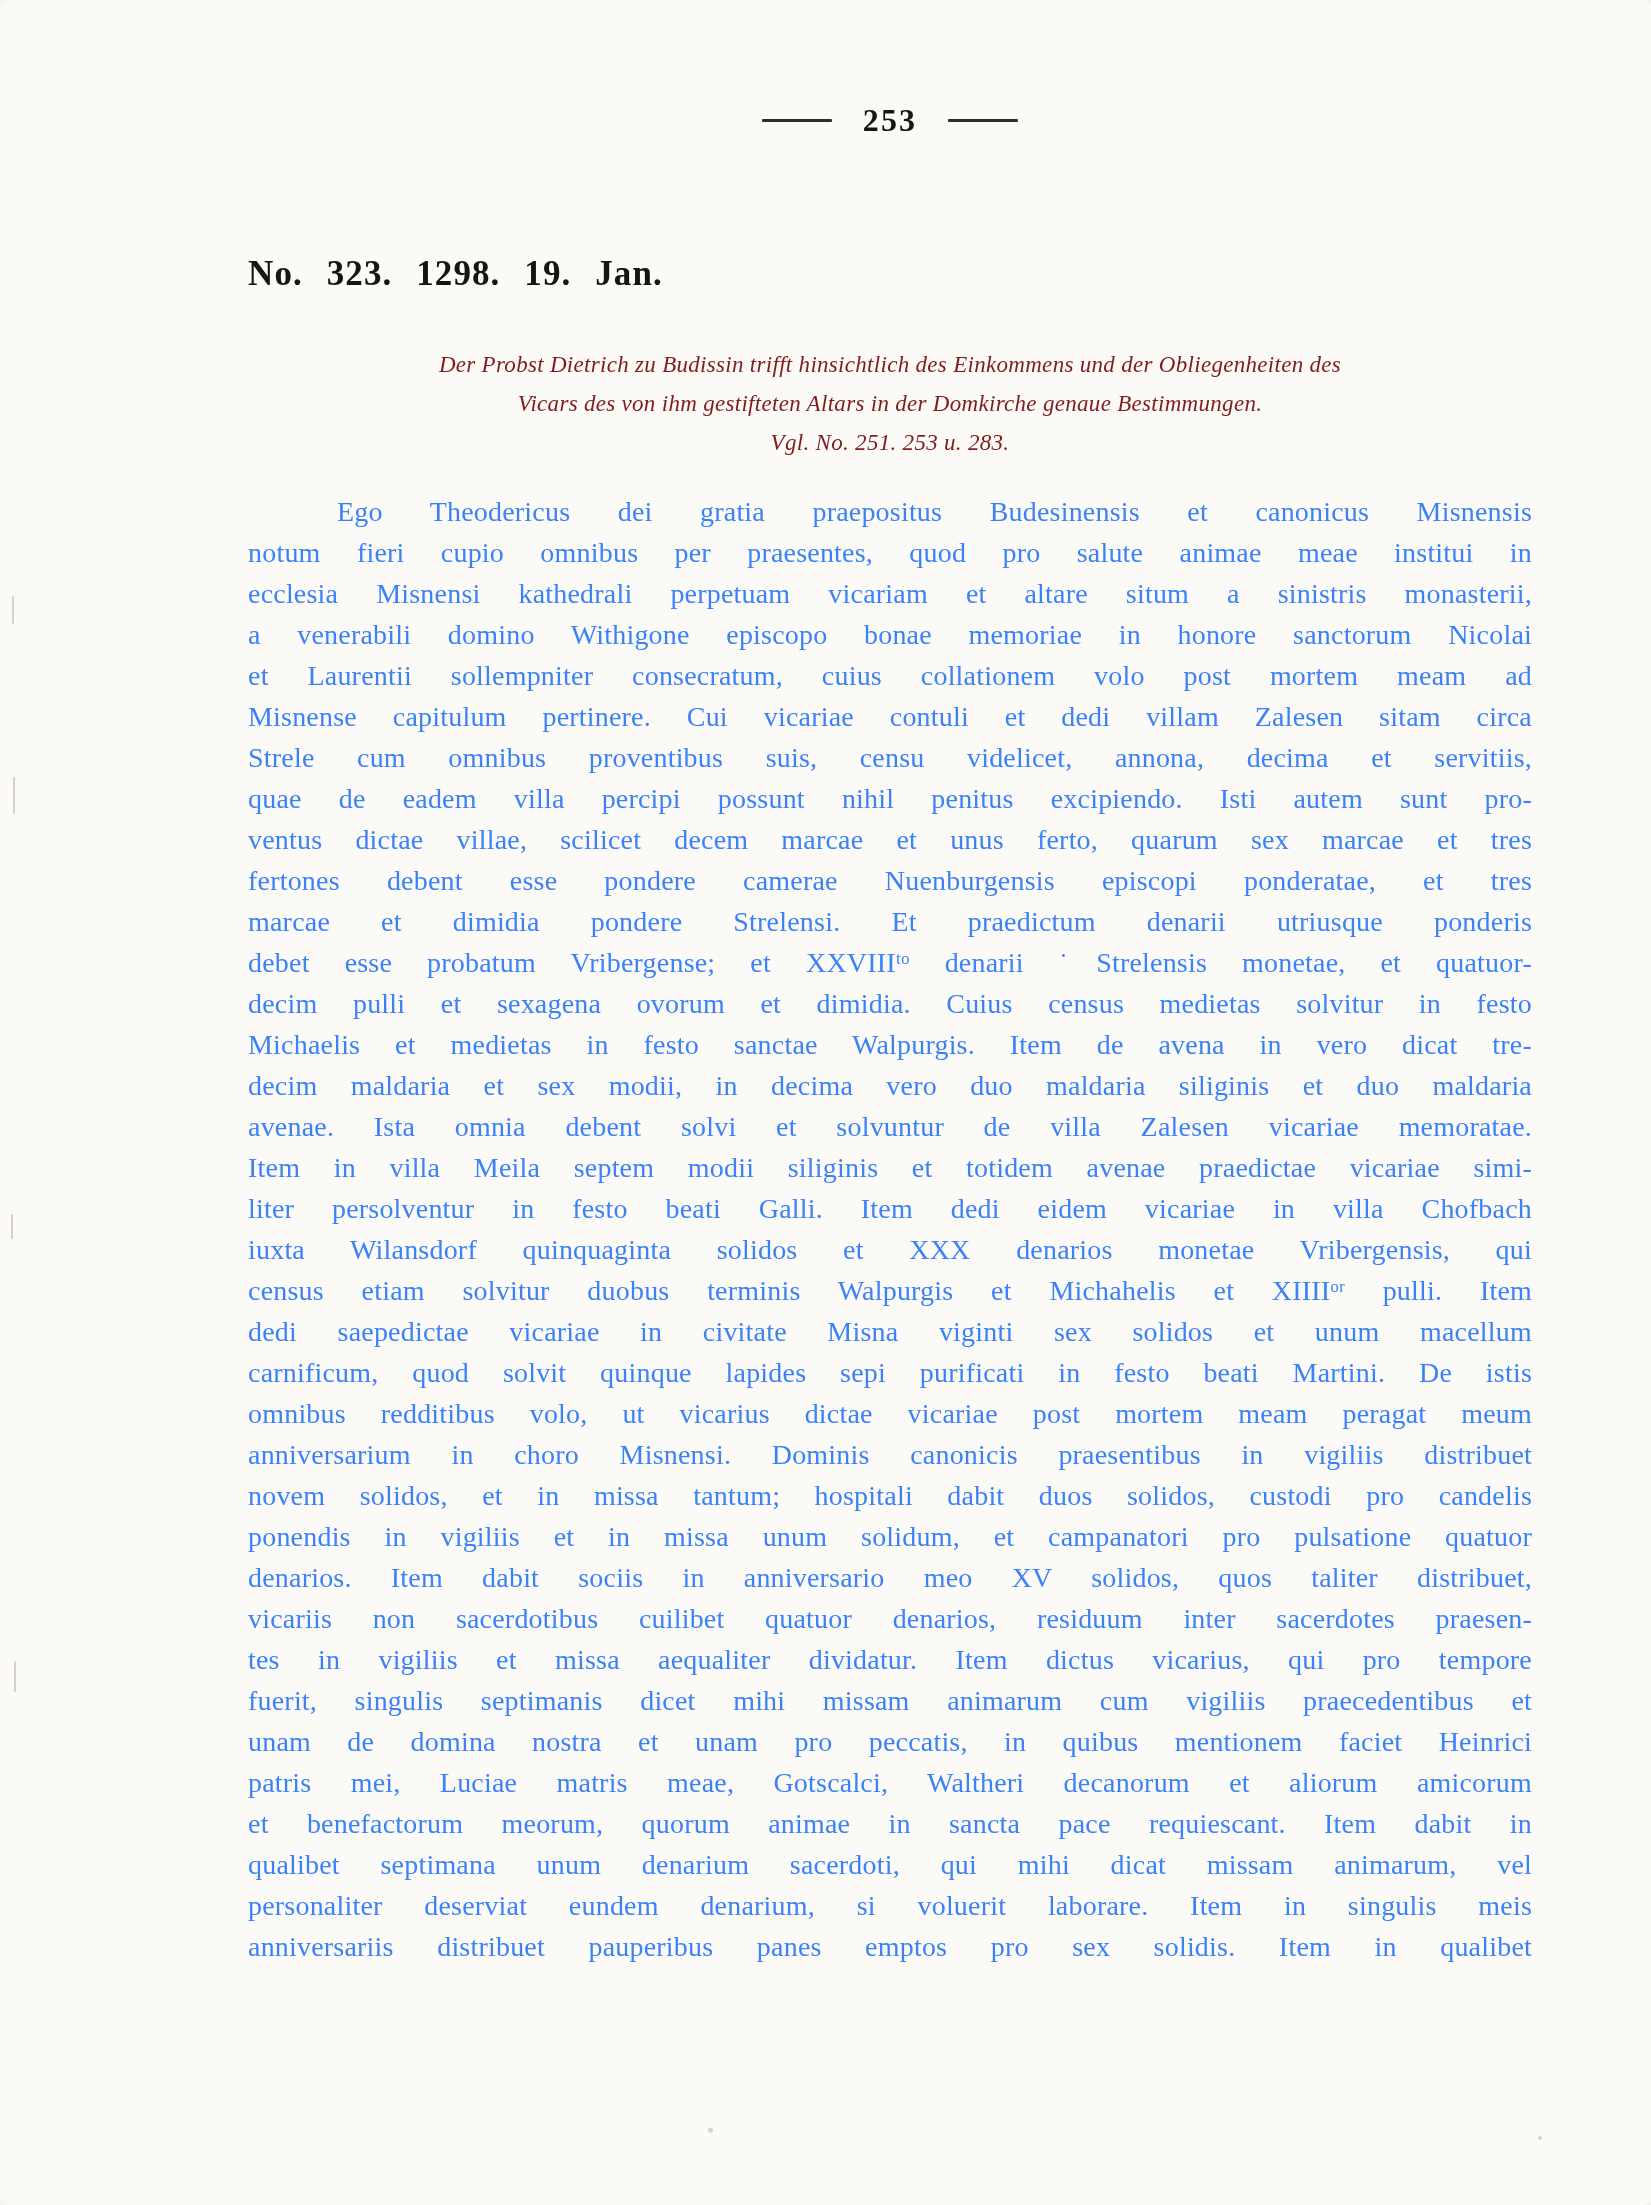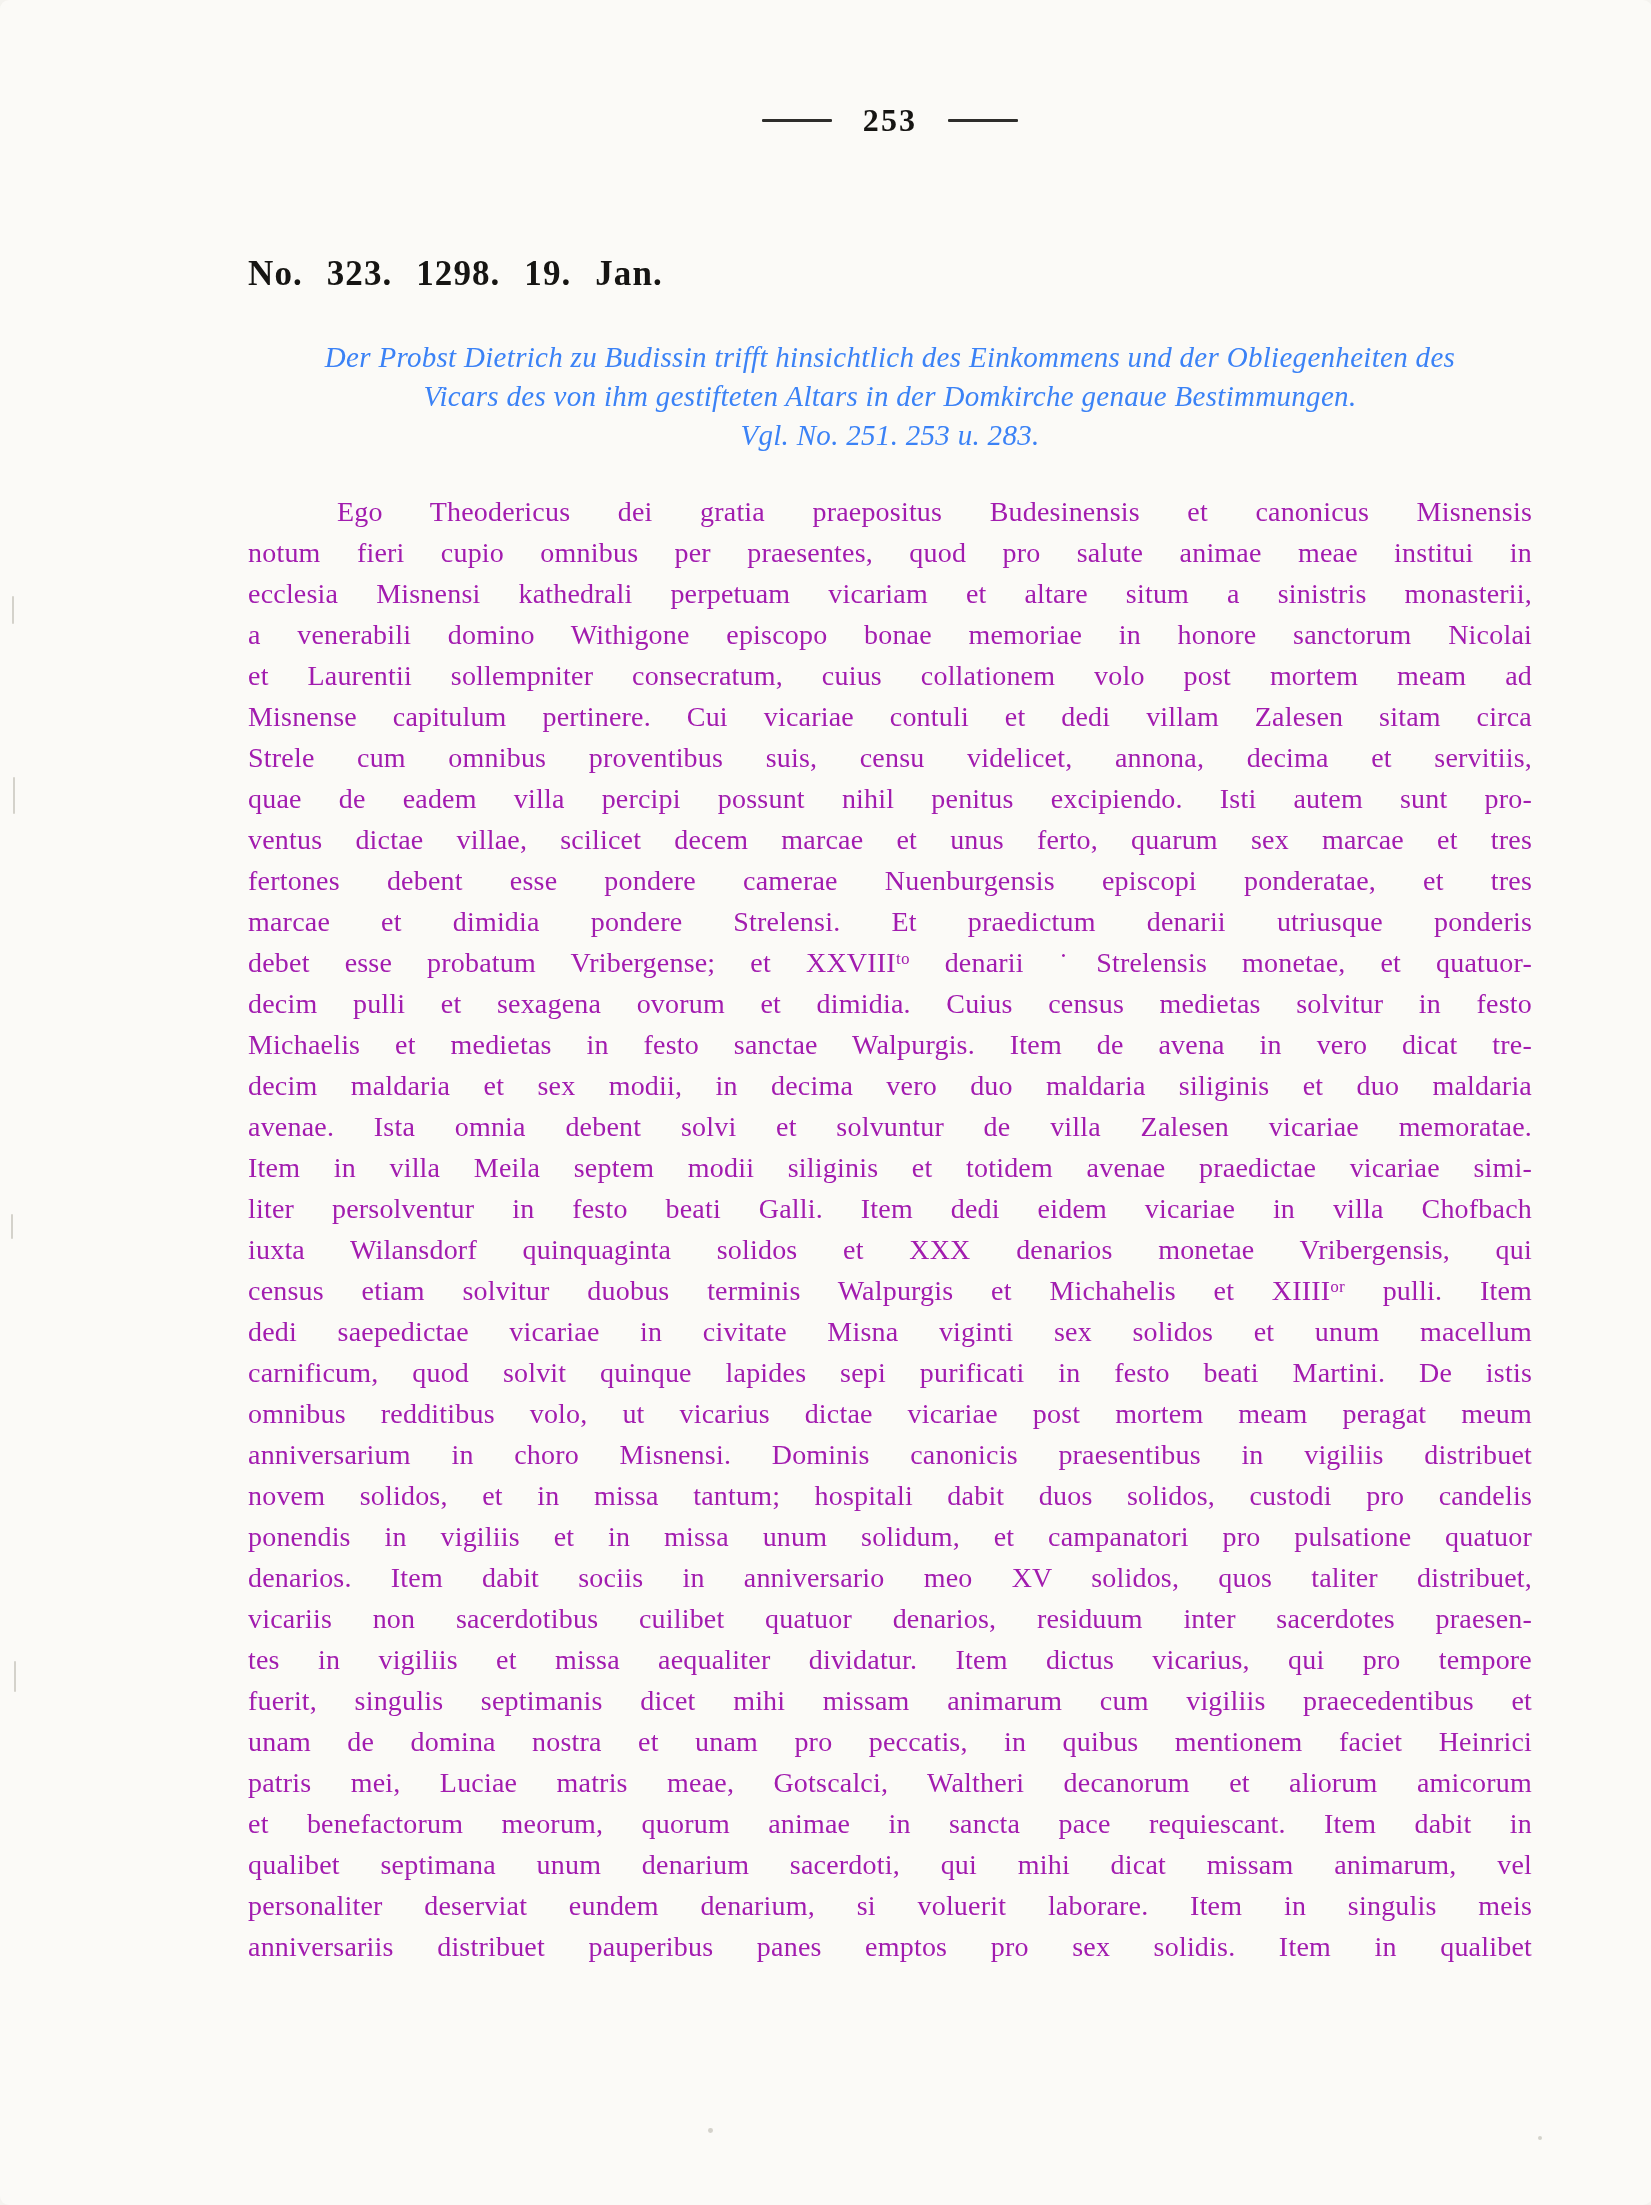--- a/index.html
+++ b/index.html
@@ -49,41 +49,41 @@
     text-align: left;
     font-size: 35px;
     font-weight: 700;
     letter-spacing: 1.1px;
     word-spacing: 14px;
     color: #161513;
   }
   
   .doc-summary {
     position: absolute;
-    top: 338px;
+    top: 345px;
     left: 248px;
     width: 1284px;
     font-style: italic;
-    font-size: 29px;
+    font-size: 23px;
     line-height: 39px;
-    color: #3b82f6;
+    color: #7f1d1d;
   }
   .summary-line {
     text-align: center;
     letter-spacing: 0.3px;
   }
   
   .body-text {
     position: absolute;
     top: 491px;
     left: 248px;
     width: 1284px;
     font-size: 28px;
     line-height: 41px;
-    color: #a21caf;
+    color: #3b82f6;
   }
   .body-line {
     text-align: justify;
     text-align-last: justify;
     letter-spacing: 0.2px;
   }
   .body-line:first-child {
     text-indent: 89px;
   }
   

